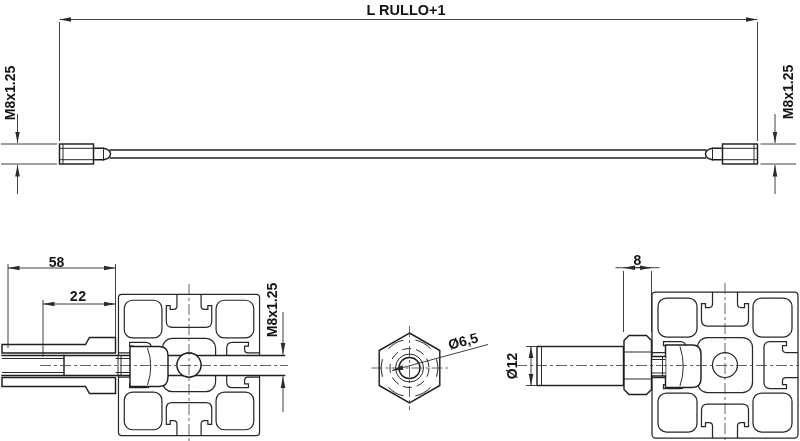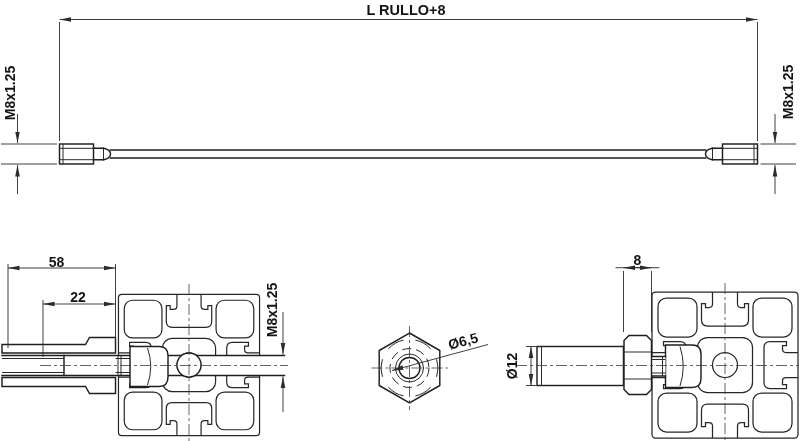--- a/index.html
+++ b/index.html
@@ -156,23 +156,23 @@
 
     <path class="dim" d="M623.5,271 V332 M651.5,271 V332"></path>
     <path class="dim" d="M615.5,267.7 H659.5"></path>
     <path class="dim" d="M623.5,267.7 H651.5" marker-start="url(#arr)" marker-end="url(#arr)"></path>
 
     <path class="dim" d="M536.5,346.5 H526 M536.5,385.5 H526"></path>
     <path class="dim" d="M531,346.5 V385.5" marker-start="url(#arr)" marker-end="url(#arr)"></path>
   </g>
 </svg>
 
-<div class="lbl big" style="left:406px;top:9.5px;">L RULLO+8</div>
+<div class="lbl big" style="left:406px;top:9.5px;">L RULLO+1</div>
 <div class="lbl rot" style="left:9.5px;top:92.5px;">M8x1.25</div>
 <div class="lbl rot" style="left:787.5px;top:91.5px;">M8x1.25</div>
 <div class="lbl" style="left:56.5px;top:261.5px;">58</div>
-<div class="lbl" style="left:78px;top:296.5px;">22</div>
+<div class="lbl" style="left:78px;top:296.5px;font-family:Liberation Mono, monospace;">22</div>
 <div class="lbl rot" style="left:271.5px;top:310px;">M8x1.25</div>
 <div class="lbl r15" style="left:463px;top:341px;">Ø6,5</div>
 <div class="lbl" style="left:637.5px;top:259.5px;">8</div>
 <div class="lbl rot" style="left:512px;top:366px;">Ø12</div>
 
 </div>
 
 </body></html>

